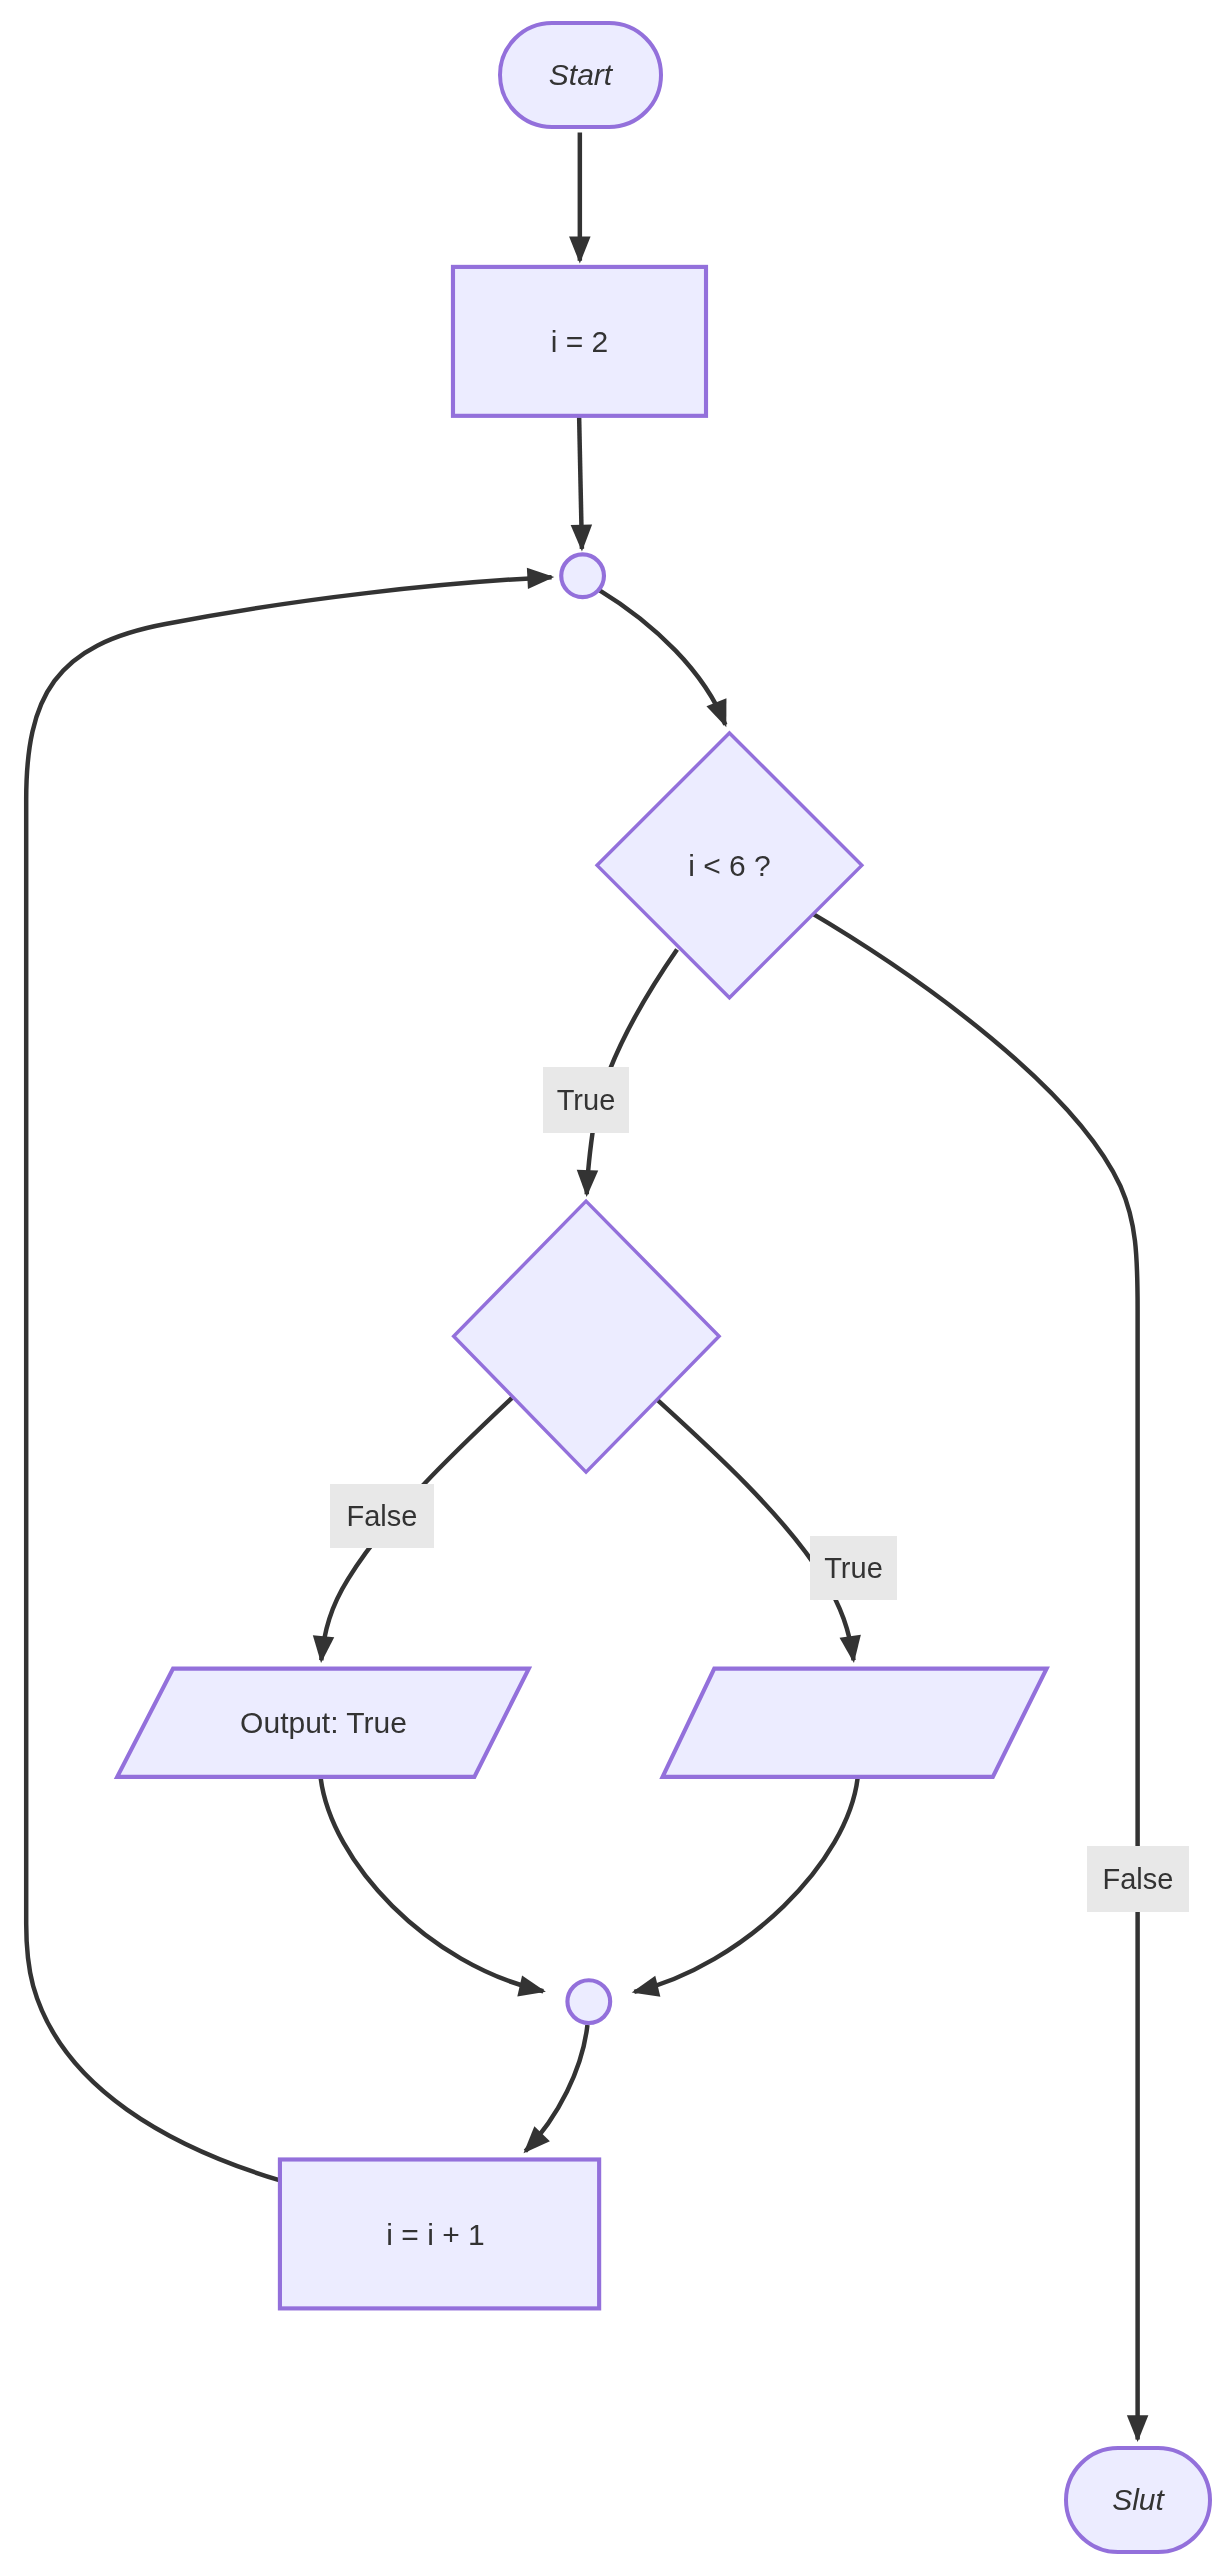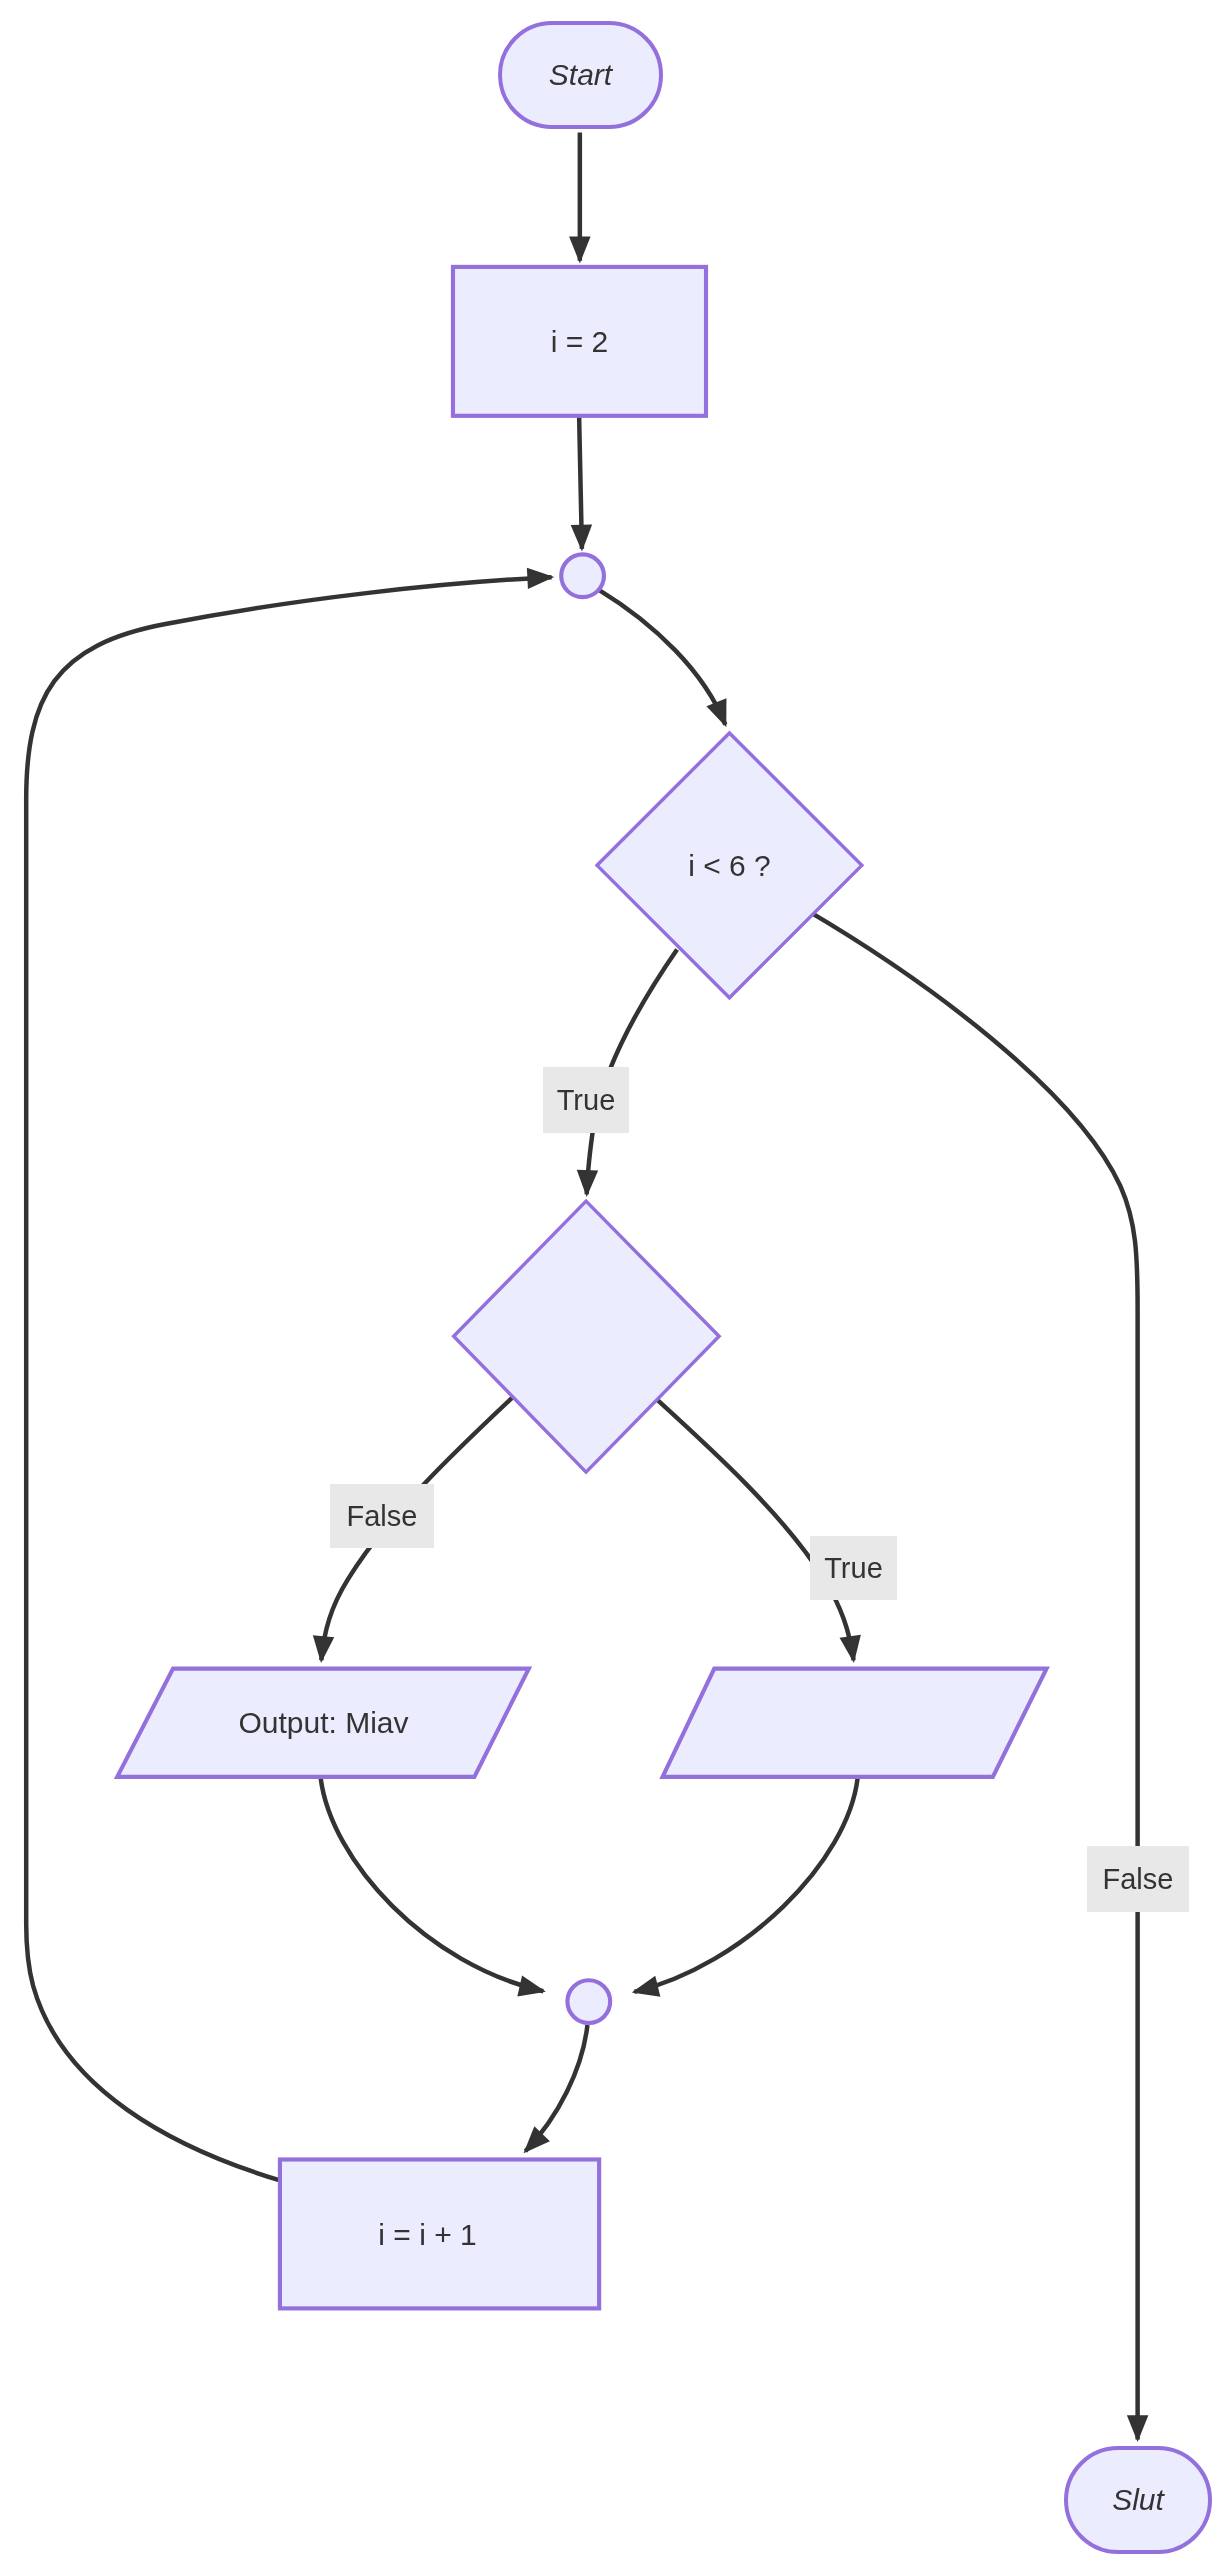--- a/index.html
+++ b/index.html
@@ -89,22 +89,22 @@
 
   <div class="stadium" style="left:498px;top:21.4px;width:165px;height:108px;">
     <span>Start</span>
   </div>
   <div class="stadium" style="left:1064px;top:2446px;width:148px;height:108px;">
     <span>Slut</span>
   </div>
 
   <div class="node-label" style="left:453px;top:267px;width:253px;height:149px;">i = 2</div>
   <div class="node-label" style="left:597px;top:733px;width:265px;height:265px;">i &lt; 6 ?</div>
-  <div class="node-label" style="left:151px;top:1669px;width:345px;height:108px;">Output: Miav</div>
-  <div class="node-label" style="left:268px;top:2160px;width:319px;height:149px;">i = i + 1</div>
+  <div class="node-label" style="left:151px;top:1669px;width:345px;height:108px;">Output: True</div>
+  <div class="node-label" style="left:276px;top:2160px;width:319px;height:149px;">i = i + 1</div>
 
   <div class="edge-label" style="left:543px;top:1067px;width:86px;height:66px;">True</div>
   <div class="edge-label" style="left:1087px;top:1846px;width:102px;height:66px;">False</div>
   <div class="edge-label" style="left:330px;top:1484px;width:104px;height:64px;">False</div>
   <div class="edge-label" style="left:810px;top:1536px;width:87px;height:64px;">True</div>
 
 </div>
 
 
 </body></html>

